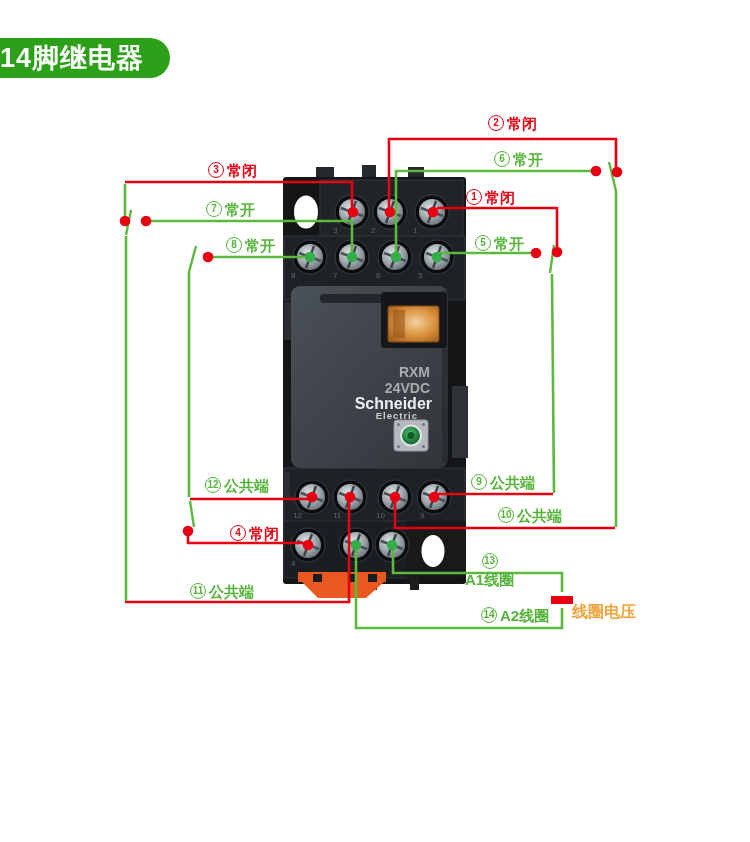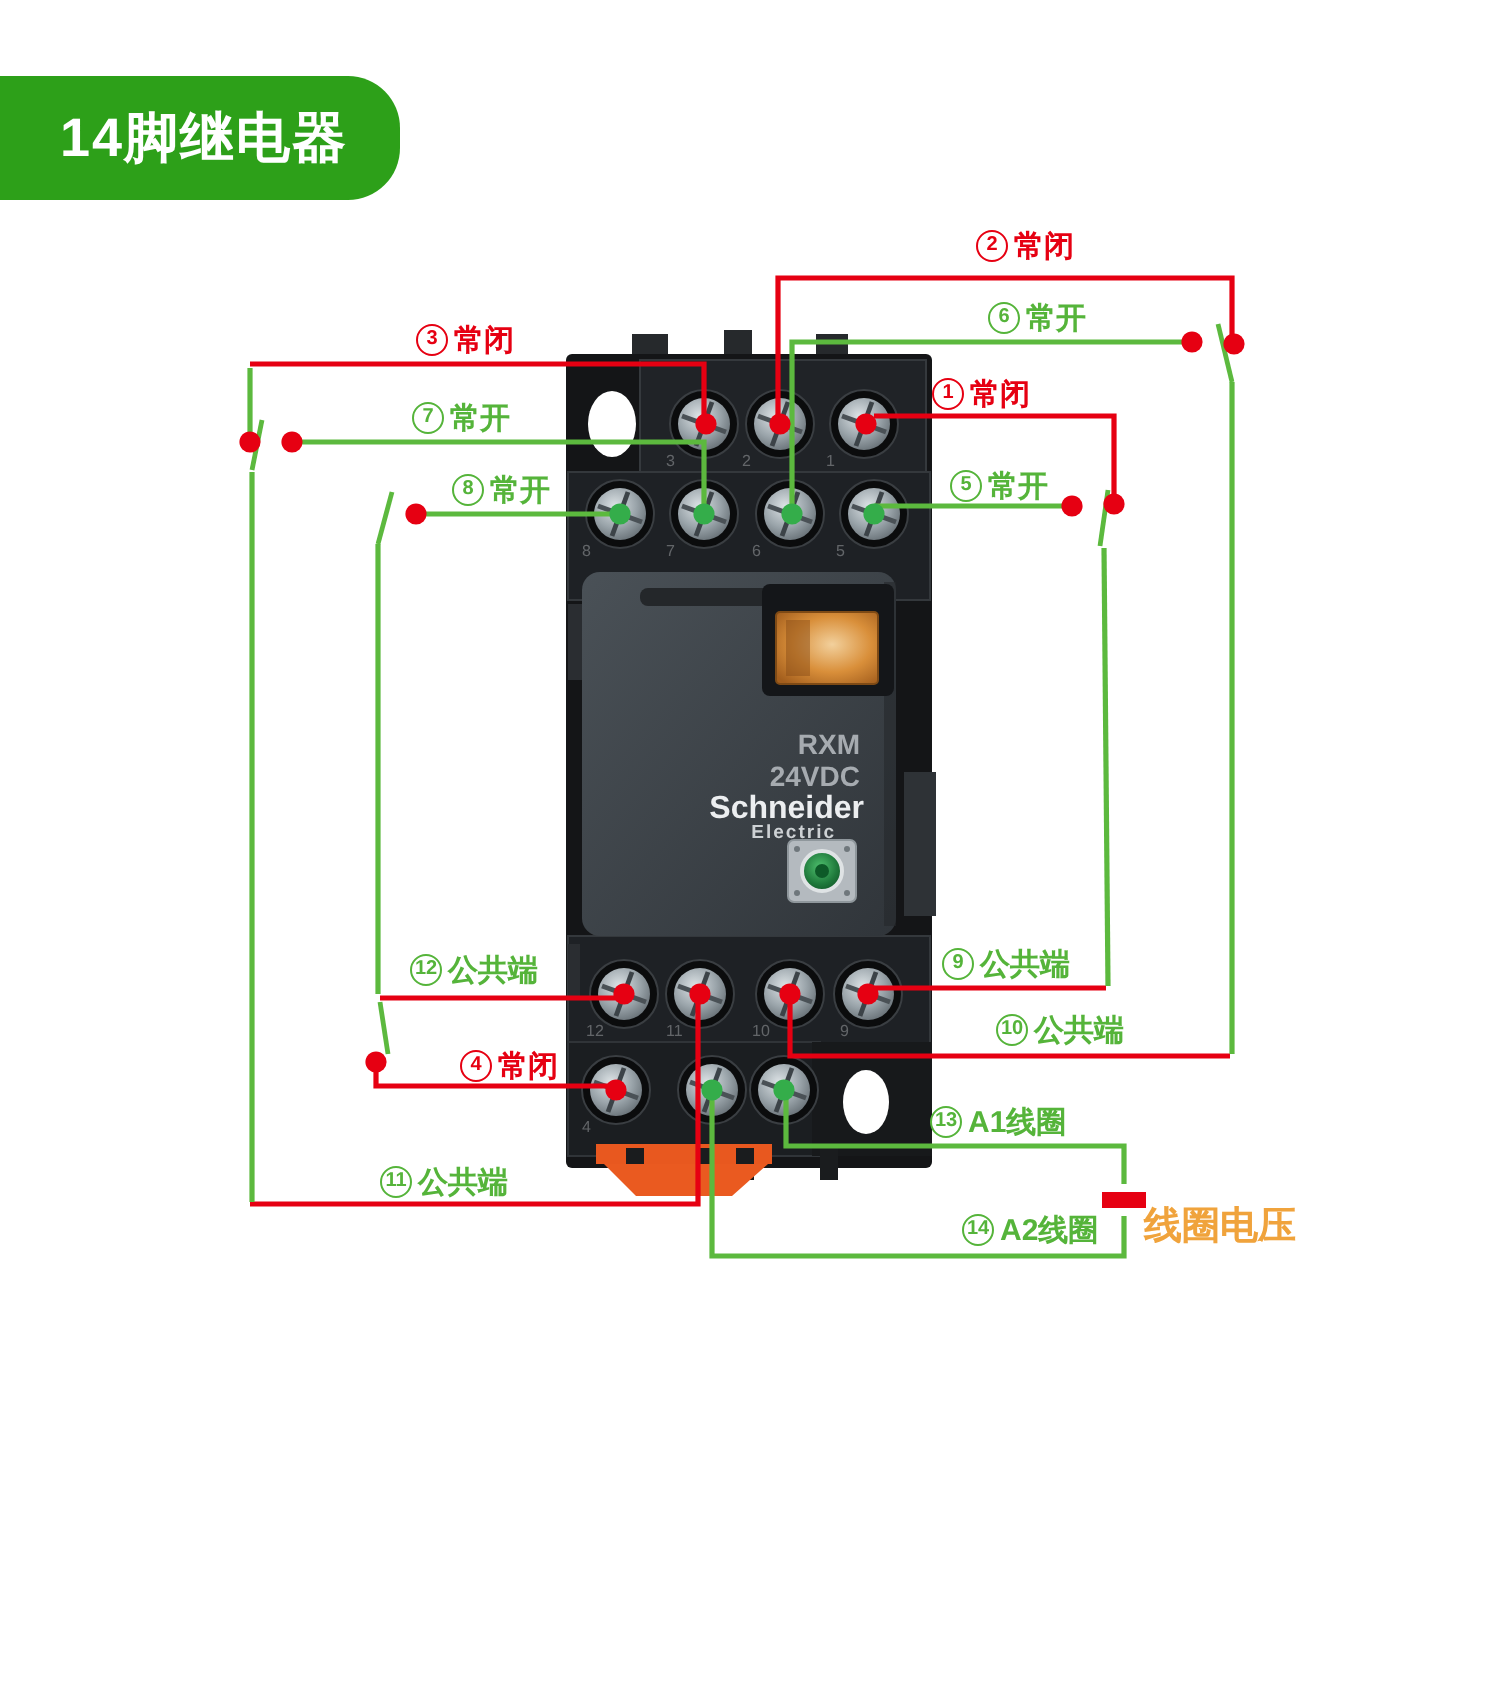--- a/index.html
+++ b/index.html
@@ -1,45 +1,45 @@
 <!DOCTYPE html>
 <html><head>
 <meta charset="utf-8">
 <style>
   html,body{margin:0;padding:0;background:#ffffff;}
   .stage{
     position:relative;width:750px;height:842px;background:#ffffff;overflow:hidden;
     font-family:"Liberation Sans","DejaVu Sans",sans-serif;
   }
   .banner{
-    position:absolute;left:0;top:38px;width:170px;height:62px;
+    position:absolute;left:0;top:38px;width:170px;height:40px;
     background:#2da019;border-radius:0 26px 26px 0;
-    display:flex;align-items:center;padding-left:30px;
+    display:flex;align-items:center;
   }
   .banner span{color:#ffffff;font-size:27px;font-weight:bold;letter-spacing:1px;white-space:nowrap;}
   svg{position:absolute;left:0;top:0;}
   .lbl{
     position:absolute;display:flex;align-items:center;gap:3px;
     font-weight:bold;font-size:15px;white-space:nowrap;line-height:1;
   }
   .lbl .cnum{
     display:inline-flex;width:14px;height:14px;border:1.6px solid currentColor;border-radius:50%;
     align-items:center;justify-content:center;font-size:10px;font-weight:bold;flex:0 0 auto;
   }
   .red{color:#e60012;}
   .green{color:#55b43a;}
-  .orange{color:#f0a33c;font-size:19px;}
+  .orange{color:#f0a33c;font-size:16px;}
   
   .p1{left:466px;top:189px;}  .p2{left:488px;top:115px;}
   .p3{left:208px;top:162px;}  .p4{left:230px;top:525px;}
   .p5{left:475px;top:235px;}  .p6{left:494px;top:151px;}
   .p7{left:206px;top:201px;}  .p8{left:226px;top:237px;}
   .p9{left:471px;top:474px;}  .p10{left:498px;top:507px;}
   .p11{left:190px;top:583px;} .p12{left:205px;top:477px;}
-  .p13{left:465px;top:553px;} .p14{left:433px;top:607px;margin-left:48px;}
+  .p13{left:465px;top:553px;flex-direction:column;} .p14{left:433px;top:607px;margin-left:48px;}
   .pcv{left:572px;top:604px;}
   text{font-family:"Liberation Sans","DejaVu Sans",sans-serif;}
 </style>
 </head>
 <body>
 
 <div class="stage">
 
   <div class="banner">
     <span>14脚继电器</span>

